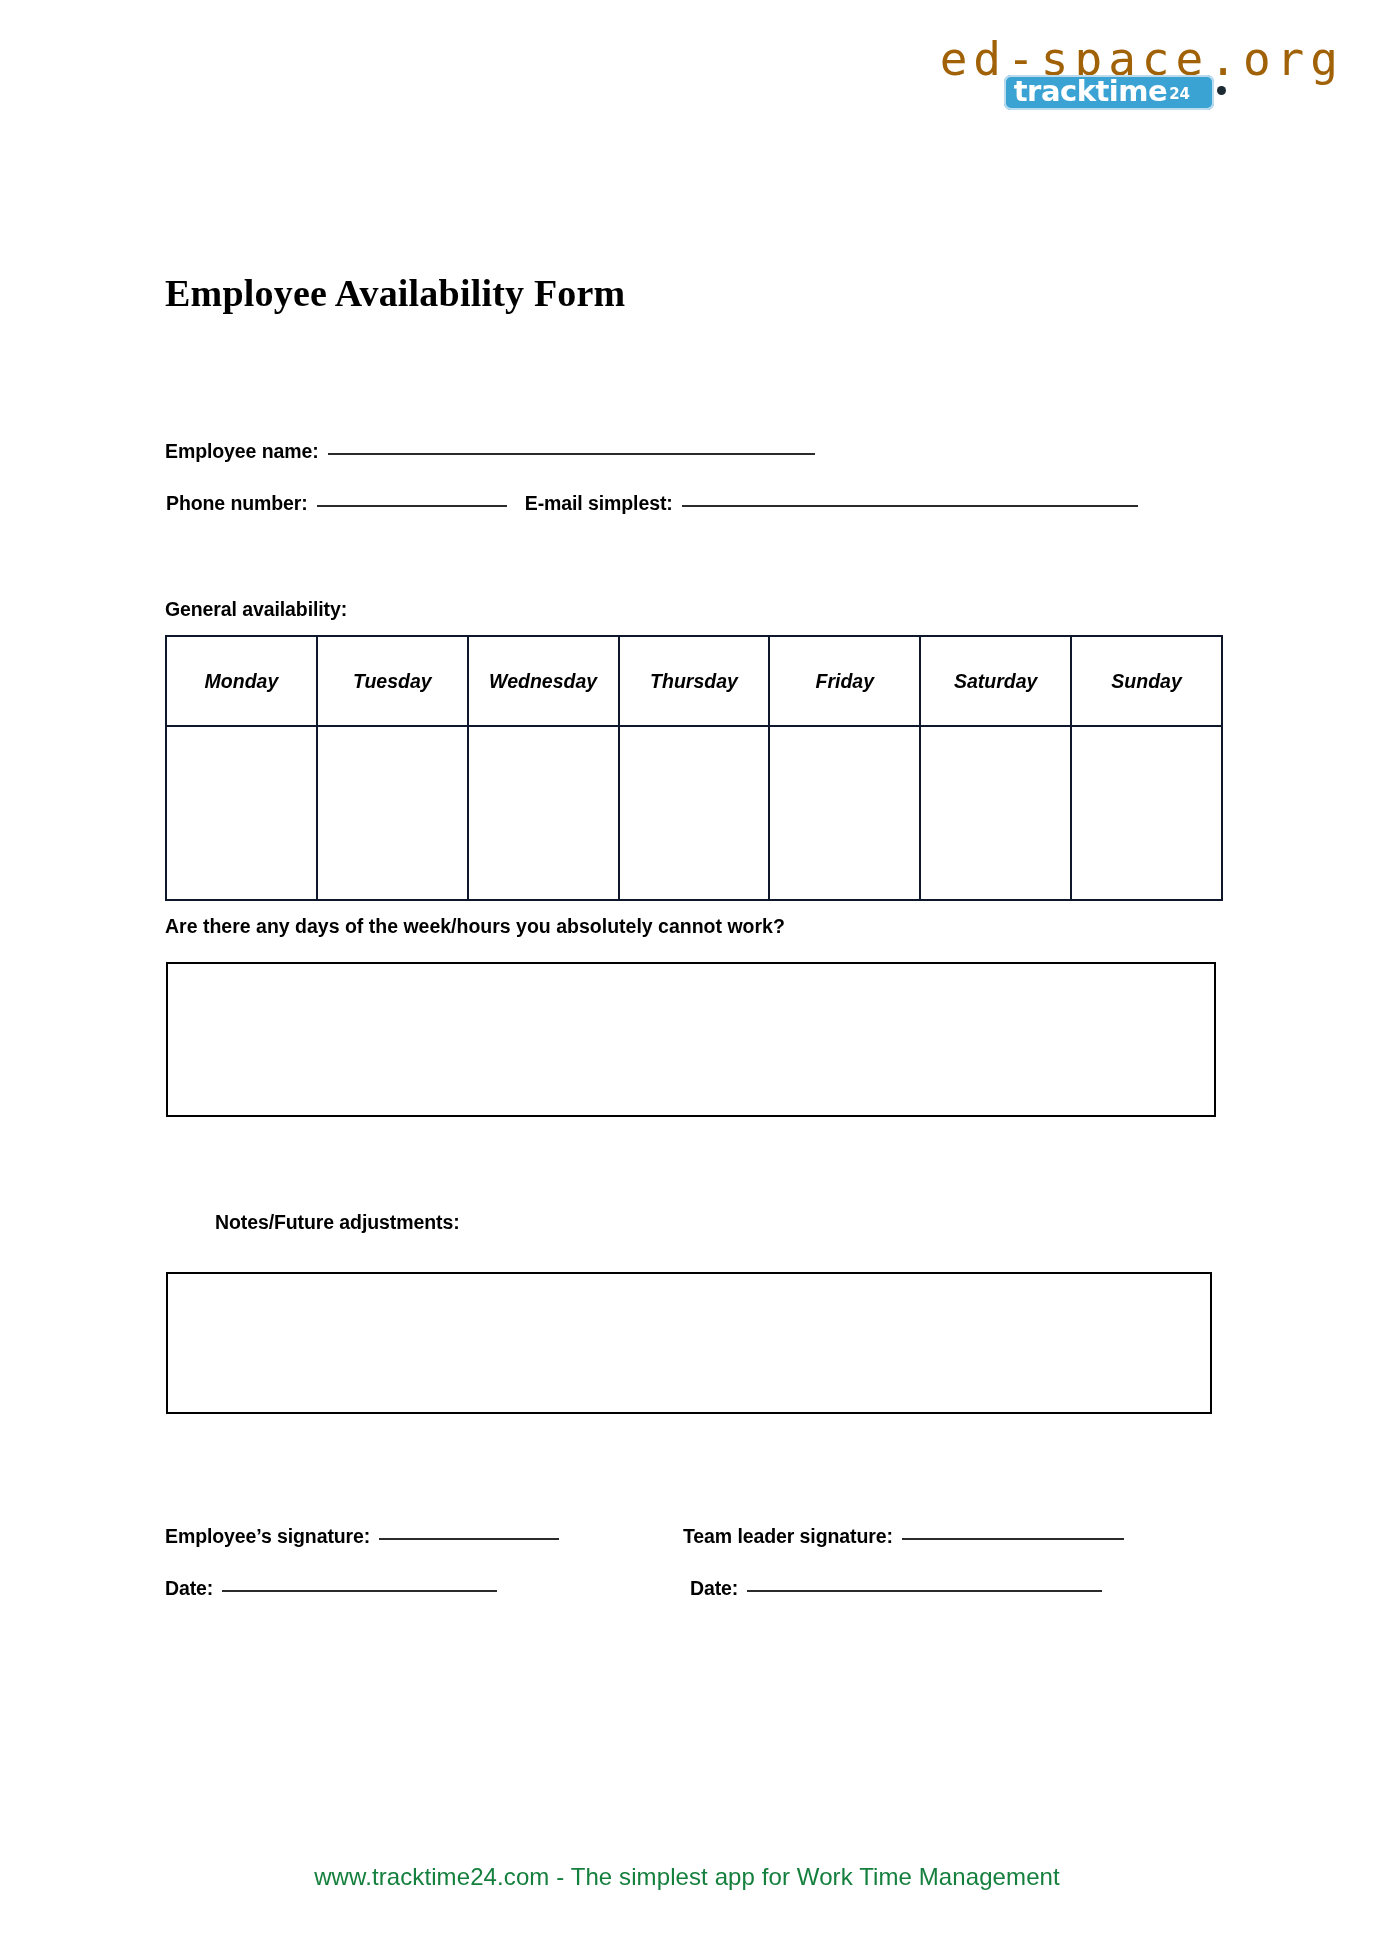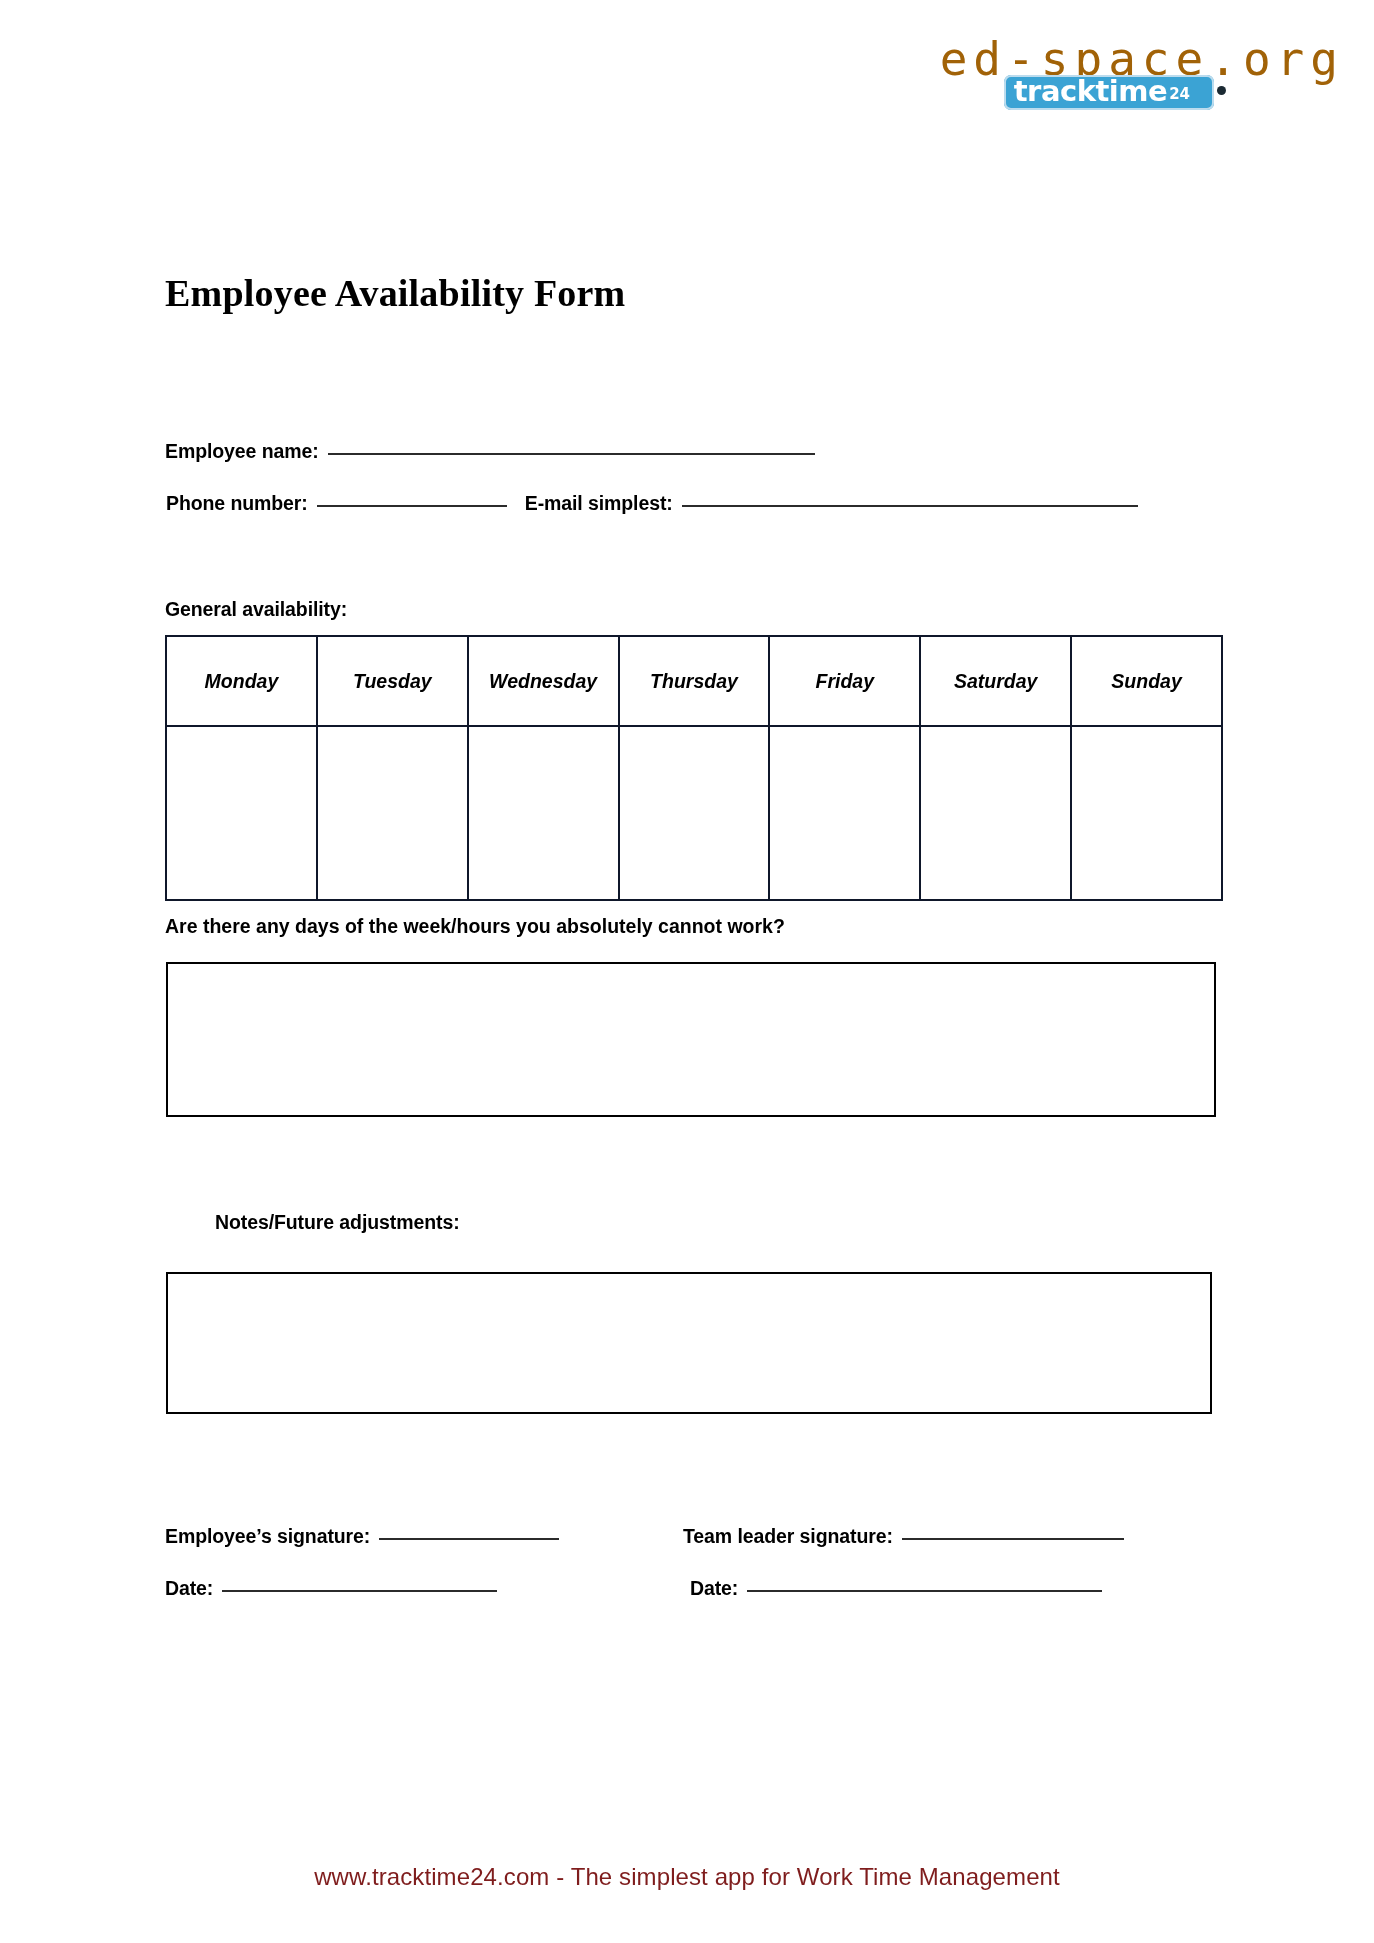--- a/index.html
+++ b/index.html
@@ -169,21 +169,21 @@
 
   
   .footer {
     position: absolute;
     left: 0;
     right: 0;
     top: 1863px;
     text-align: center;
     font-family: "Liberation Sans", sans-serif;
     font-size: 24px;
-    color: #7f1d1d;
+    color: #15803d;
     letter-spacing: 0.1px;
   }
 </style>
 </head>
 <body>
 
 <div class="watermark">
   <div class="wm-domain">ed-space.org</div>
   <div class="wm-logo">
     <div class="wm-logo-box">

